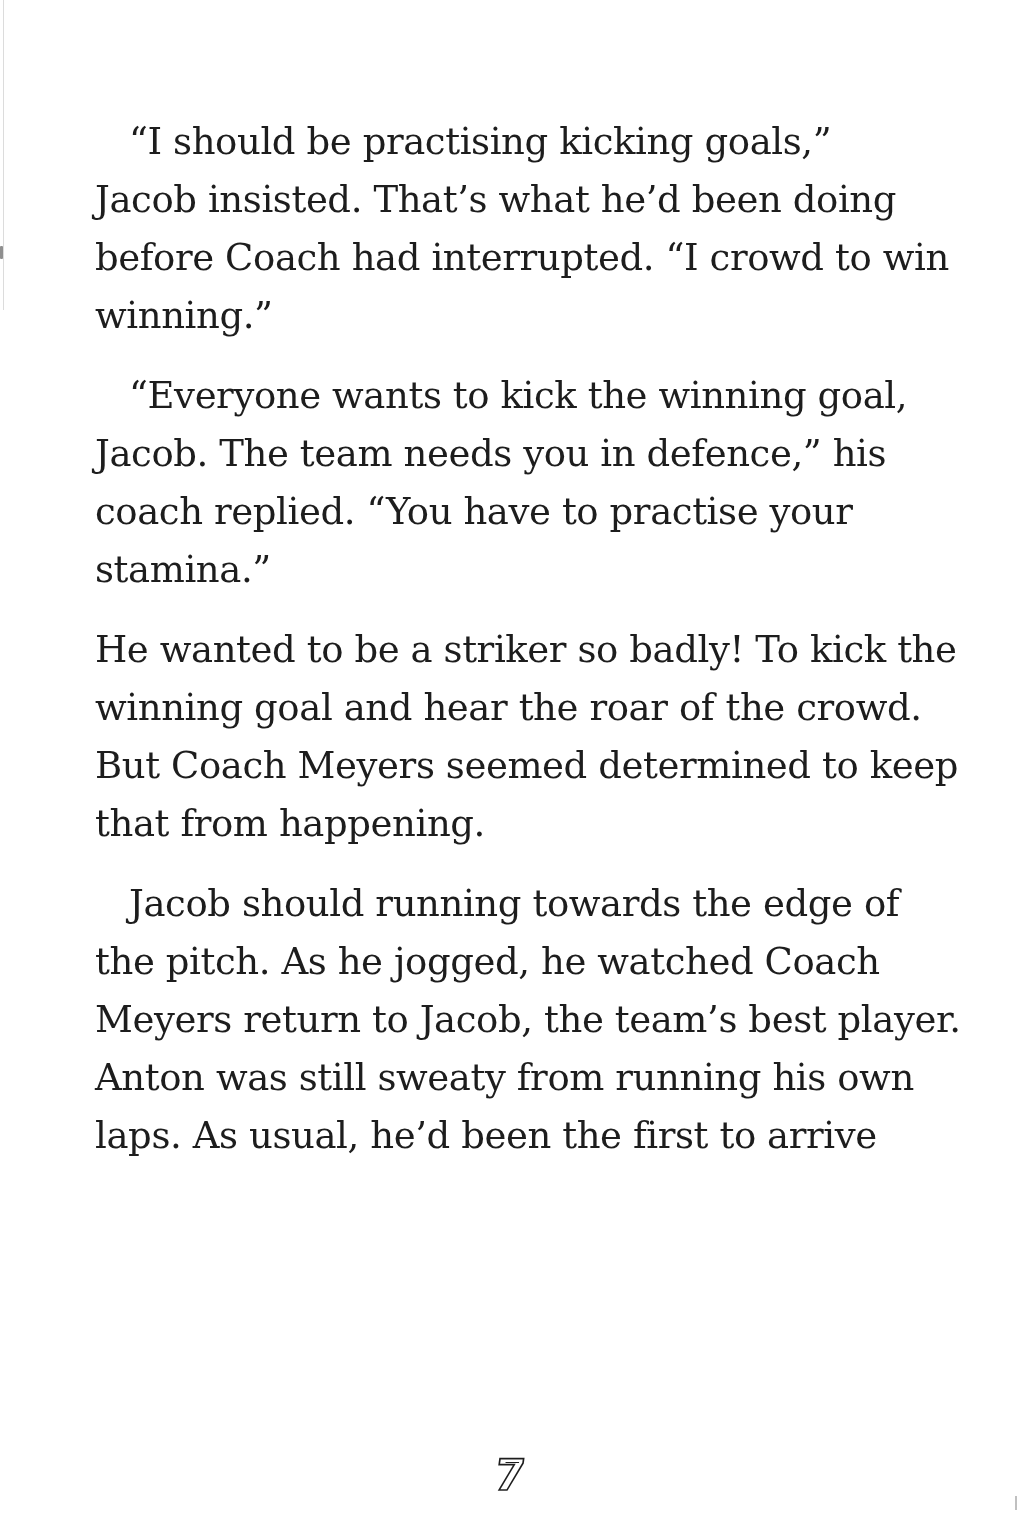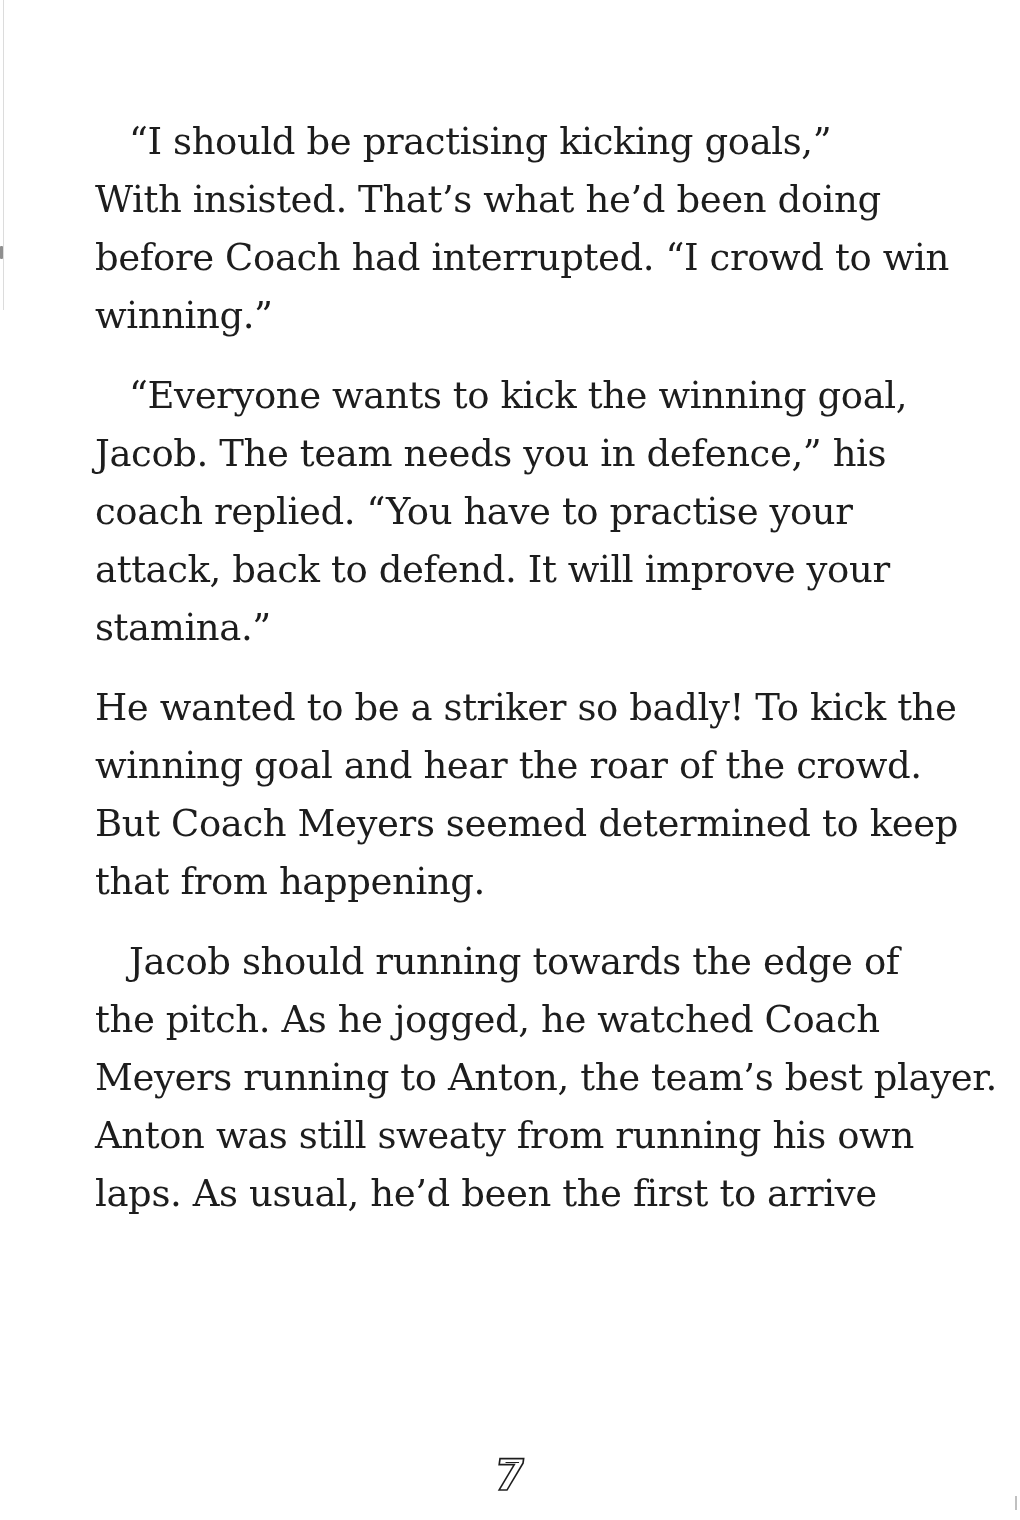--- a/index.html
+++ b/index.html
@@ -80,44 +80,43 @@
 <div class="page">
 
   <div class="edge-line"></div>
   <div class="edge-tick-left"></div>
   <div class="edge-tick-right"></div>
 
   <div class="text-block">
 
     <p class="para">
       <span class="line first">“I should be practising kicking goals,”</span>
-      <span class="line">With insisted. That’s what he’d been doing</span>
+      <span class="line">Jacob insisted. That’s what he’d been doing</span>
       <span class="line">before Coach had interrupted. “I crowd to win</span>
       <span class="line">winning.”</span>
     </p>
 
     <p class="para">
       <span class="line first">“Everyone wants to kick the winning goal,</span>
       <span class="line">Jacob. The team needs you in defence,” his</span>
       <span class="line">coach replied. “You have to practise your</span>
-      <span class="line">attack, back to defend. It will improve your</span>
       <span class="line">stamina.”</span>
     </p>
 
     <p class="para">
       <span class="line">He wanted to be a striker so badly! To kick the</span>
       <span class="line">winning goal and hear the roar of the crowd.</span>
       <span class="line">But Coach Meyers seemed determined to keep</span>
       <span class="line">that from happening.</span>
     </p>
 
     <p class="para">
       <span class="line first">Jacob should running towards the edge of</span>
       <span class="line">the pitch. As he jogged, he watched Coach</span>
-      <span class="line">Meyers running to Anton, the team’s best player.</span>
+      <span class="line">Meyers return to Jacob, the team’s best player.</span>
       <span class="line">Anton was still sweaty from running his own</span>
       <span class="line">laps. As usual, he’d been the first to arrive</span>
     </p>
 
   </div>
 
   <div class="folio">
     <svg width="36" height="46" viewBox="0 0 36 46" xmlns="http://www.w3.org/2000/svg">
       <g transform="translate(5,0) skewX(-8)">
         <text x="16" y="38" text-anchor="middle" font-family="DejaVu Sans, sans-serif" font-size="43" font-weight="bold" fill="#ffffff" stroke="#1d1d1d" stroke-width="1.7">7</text>

